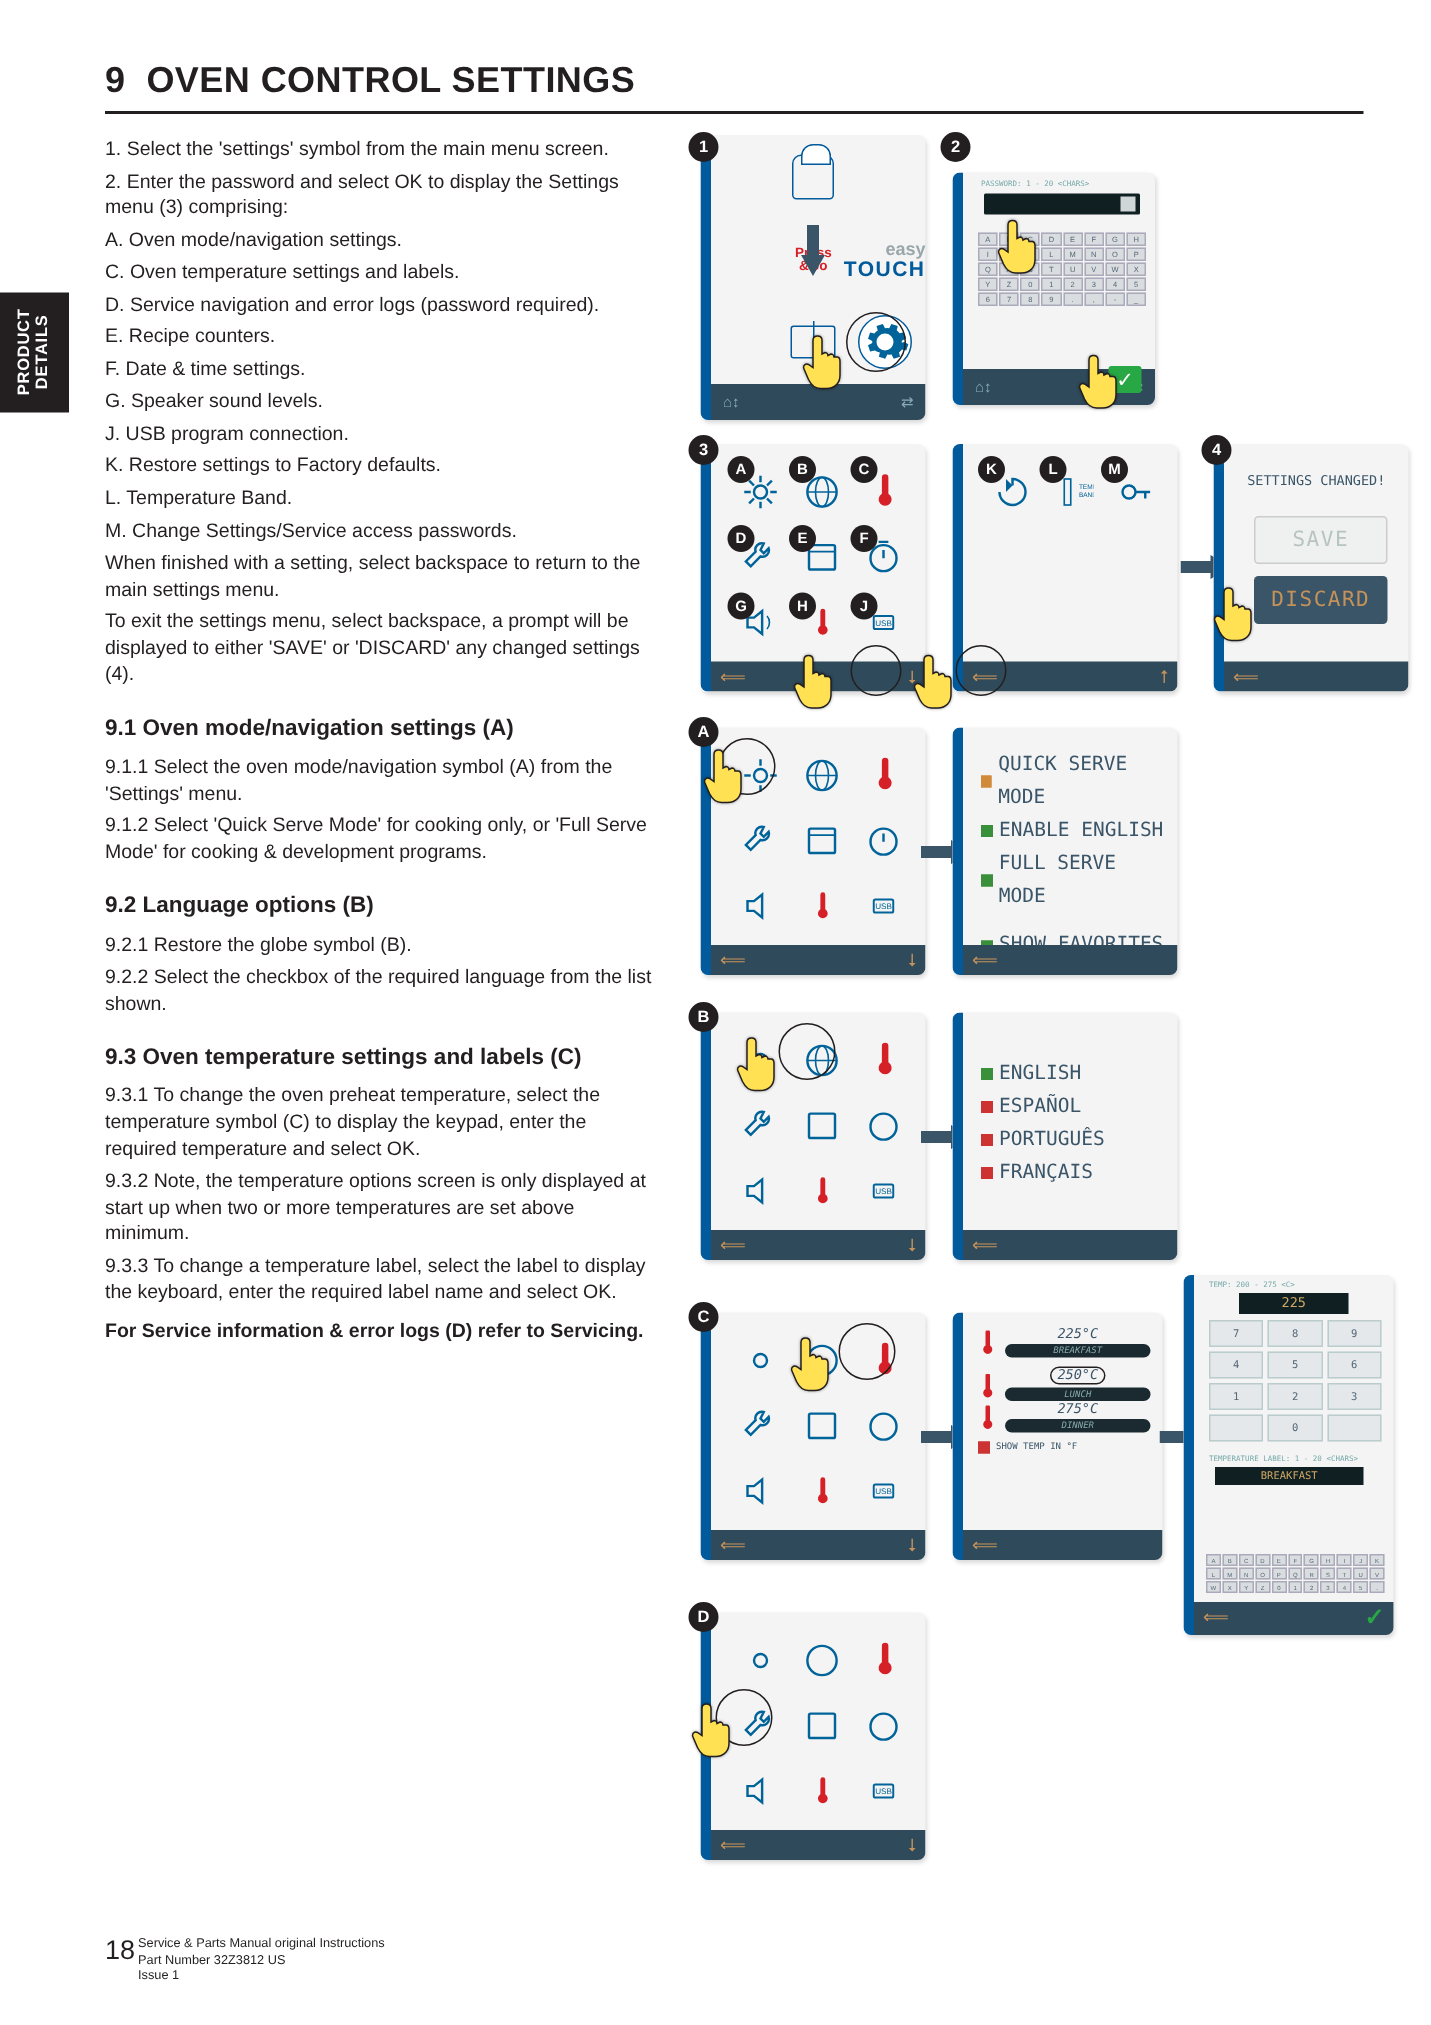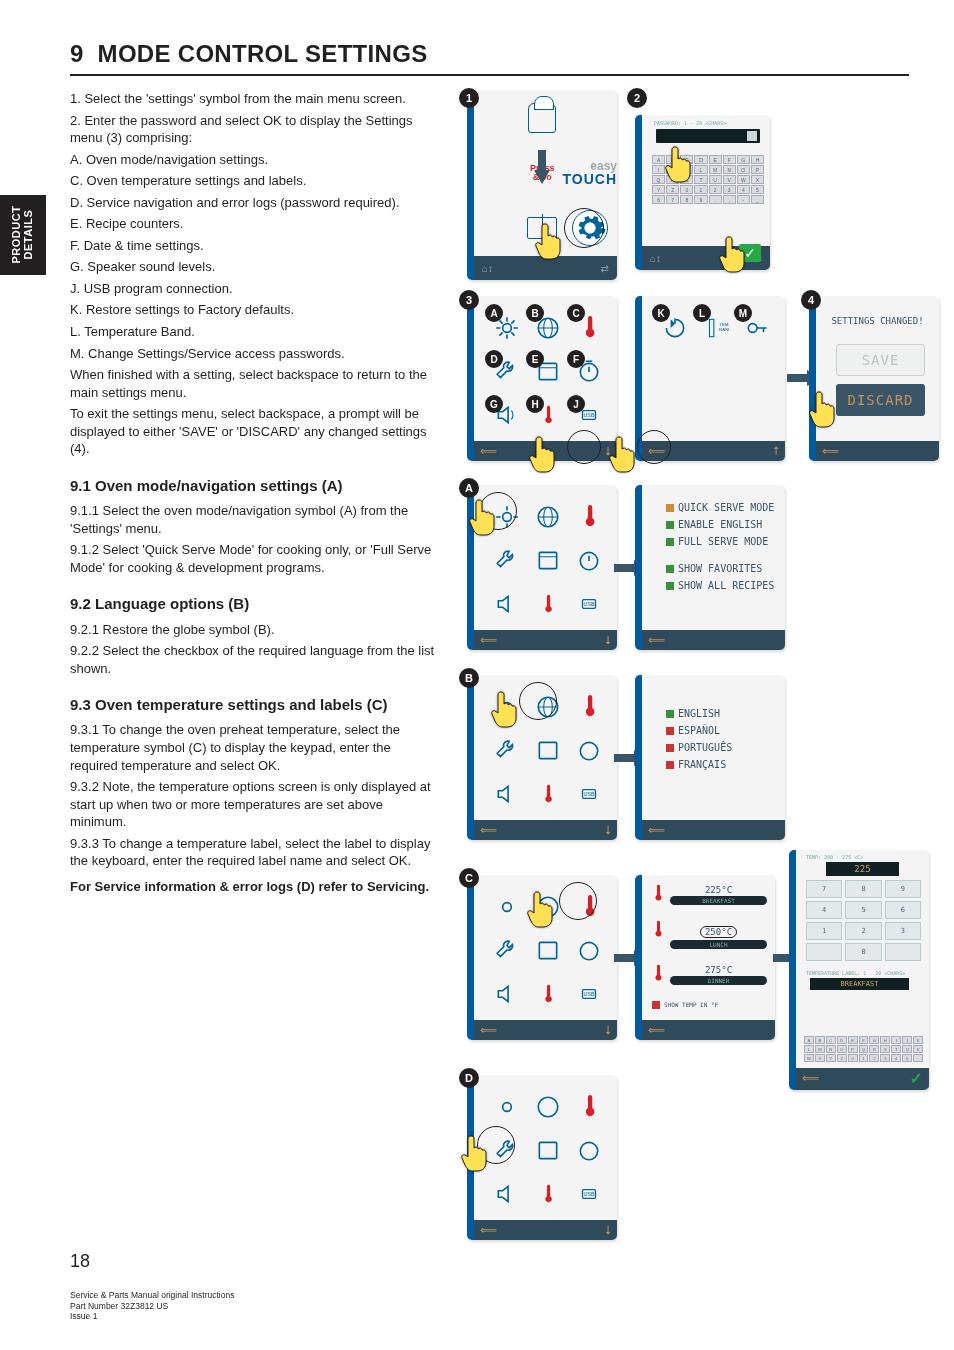--- a/index.html
+++ b/index.html
@@ -9,21 +9,21 @@
   .side-tab .rot { transform: rotate(-90deg); white-space: nowrap; font-weight: 700; font-size: 11px; letter-spacing: 0.5px; text-align: center; line-height: 1.05; }
   h1.section-title { font-size: 24px; font-weight: 700; letter-spacing: 0.3px; }
   .rule { border: none; border-top: 2px solid #231f20; margin: 6px 0 14px; }
   .two-col { display: flex; gap: 24px; }
   .col-text { width: 365px; font-size: 13px; line-height: 1.35; }
   .col-text p { margin-bottom: 4px; }
   .col-text h2 { font-size: 15px; font-weight: 700; margin-top: 18px; margin-bottom: 6px; }
   .col-text .svc { font-weight: 700; margin-top: 8px; }
   .col-fig { flex: 1; position: relative; }
   .figures { position: absolute; inset: 0; }
-  .footer { position: absolute; left: 70px; bottom: 28px; display: flex; align-items: flex-start; gap: 18px; flex-direction: column; }
+  .footer { position: absolute; left: 70px; bottom: 28px; display: flex; align-items: flex-start; gap: 2px; }
   .footer .pg { font-size: 18px; font-weight: 400; }
   .footer .meta { font-size: 8.5px; line-height: 1.25; color: #231f20; }
 
   
   .panel { position: absolute; background: #f4f4f4; border-radius: 5px; box-shadow: 1px 2px 3px rgba(0,0,0,.15); overflow: hidden; }
   .panel::before { content: ""; position: absolute; left: 0; top: 0; bottom: 0; width: 7px; background: #005a9c; }
   .panel .content { position: absolute; inset: 0 0 0 7px; }
   .badge { position: absolute; width: 18px; height: 18px; border-radius: 50%; background: #231f20; color: #fff; font-size: 10px; font-weight: 700; display: flex; align-items: center; justify-content: center; font-family: Arial; }
   .badge.lg { width: 20px; height: 20px; font-size: 11px; }
   .arrow-r { position: absolute; width: 34px; height: 16px; }
@@ -70,36 +70,36 @@
   
   .p4 { left: 350px; top: 206px; width: 130px; height: 165px; }
   .p4 .title { position: absolute; top: 20px; left: 0; right: 0; text-align: center; font-family: monospace; font-size: 9px; color: #3a5568; }
   .bigbtn { position: absolute; left: 20px; right: 14px; height: 32px; border-radius: 3px; display:flex; align-items:center; justify-content:center; font-family: monospace; font-size: 14px; letter-spacing: 1px; }
   .save { top: 48px; background: #eef1f0; color: #b8c4c0; border: 1px solid #ccc; }
   .discard { top: 88px; background: #3a5568; color: #c4925a; }
 
   
   .pA { left: 8px; top: 395px; width: 150px; height: 165px; }
   .pAr { left: 176px; top: 395px; width: 150px; height: 165px; }
-  .opts { position: absolute; left: 24px; top: 14px; right: 6px; font-family: monospace; font-size: 10px; color: #3a5568; line-height: 1.7; text-align: right; }
+  .opts { position: absolute; left: 12px; top: 14px; right: 6px; font-family: monospace; font-size: 13px; color: #3a5568; line-height: 1.7; }
   .opts .row { display: flex; align-items: center; gap: 4px; }
   .cb { width: 8px; height: 8px; border: 1px solid #3a5568; display:inline-block; }
   .cb.orange { background: #d08a3a; border-color: #d08a3a; }
   .cb.green { background: #3a8f3a; border-color: #3a8f3a; }
 
   
   .pB { left: 8px; top: 585px; width: 150px; height: 165px; }
   .pBr { left: 176px; top: 585px; width: 150px; height: 165px; }
 
   
   .pC { left: 8px; top: 785px; width: 150px; height: 165px; }
   .pCr { left: 176px; top: 785px; width: 140px; height: 165px; }
   .pCk { left: 330px; top: 760px; width: 140px; height: 240px; }
   .tlist { position: absolute; left: 10px; right: 8px; top: 10px; bottom: 24px; }
-  .trow { display:flex; align-items:flex-start; gap:6px; margin-bottom: 16px; }
+  .trow { display:flex; align-items:flex-end; gap:6px; margin-bottom: 1px; font-style: italic; }
   .trow .th { width: 12px; height: 18px; }
   .trow .th svg { width:100%; height:100%; }
   .tlabel { flex:1; text-align:center; }
   .tlabel .tv { font-family: monospace; font-size: 9px; color: #3a5568; }
   .tlabel .tn { display:block; font-family: monospace; font-size: 6px; background: #1a2a30; color: #8aa; border-radius: 6px; padding: 1px 4px; margin-top: 1px; }
 
   
   .pD { left: 8px; top: 985px; width: 150px; height: 165px; }
 
   .keypad-big { position:absolute; left:10px; right:8px; top:30px; display:grid; grid-template-columns:repeat(3,1fr); gap:3px; }
@@ -109,21 +109,21 @@
 </style>
 </head>
 <body>
 
 <div class="page">
   <div class="side-tab">
     <div class="rot"><span>PRODUCT</span><br><span>DETAILS</span></div>
   </div>
 
   <h1 class="section-title">
-    <span>9</span>&nbsp;&nbsp;<span>MODE CONTROL SETTINGS</span>
+    <span>9</span>&nbsp;&nbsp;<span>OVEN CONTROL SETTINGS</span>
   </h1>
   <hr class="rule">
 
   <div class="two-col">
     <div class="col-text">
       <p>1. Select the 'settings' symbol from the main menu screen.</p>
       <p>2. Enter the password and select OK to display the Settings menu (3) comprising:</p>
       <p>A. Oven mode/navigation settings.</p>
       <p>C. Oven temperature settings and labels.</p>
       <p>D. Service navigation and error logs (password required).</p>

